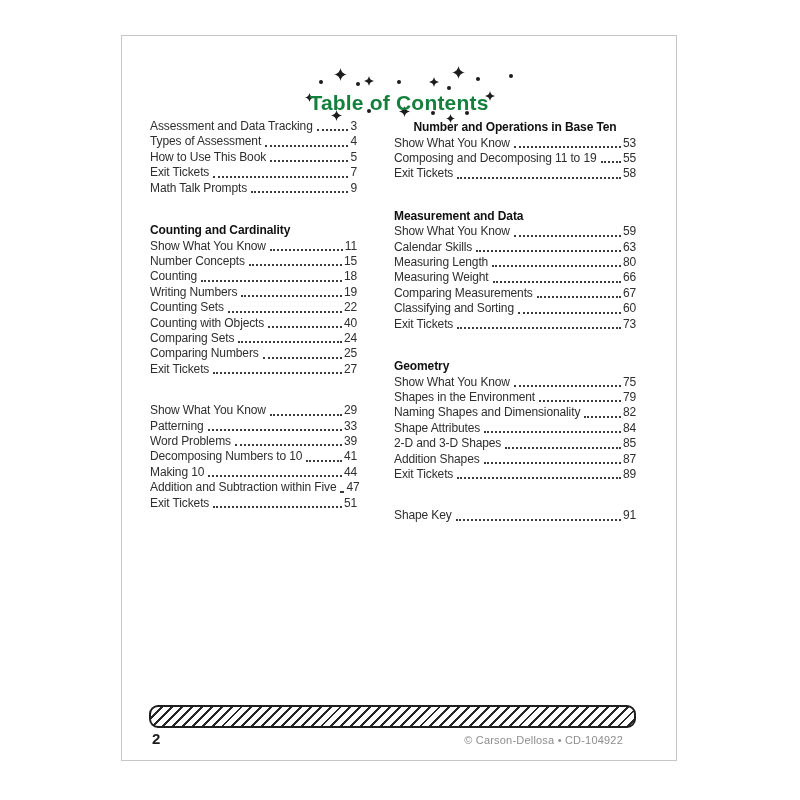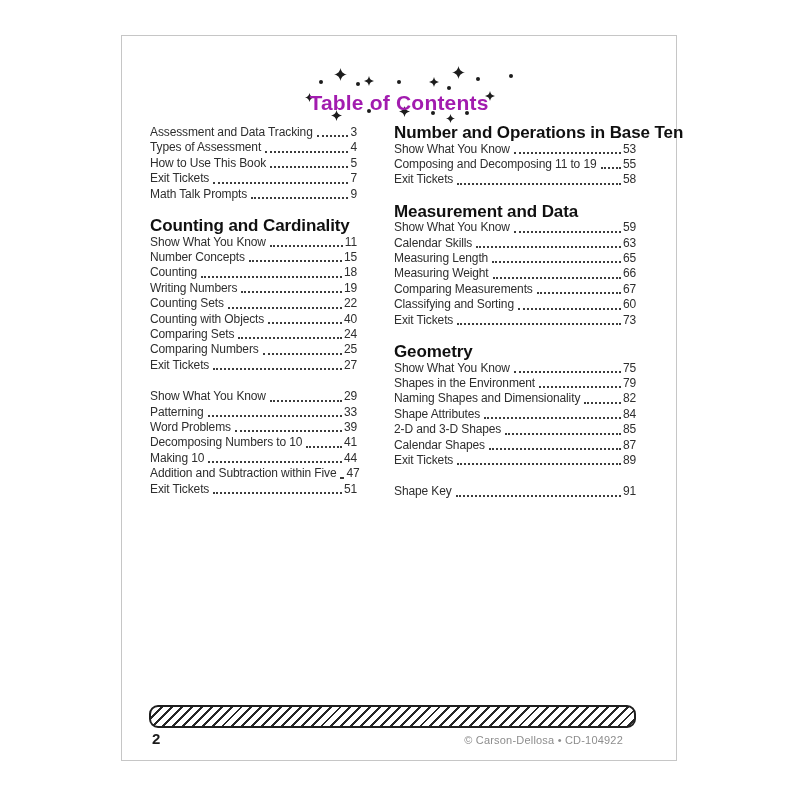--- a/index.html
+++ b/index.html
@@ -8,34 +8,34 @@
 
   .page {
     position:absolute; left:121px; top:35px; width:556px; height:726px;
     background:#ffffff; border:1px solid #c6c6c6; box-sizing:border-box;
   }
 
   
   .title-area { position:absolute; left:0; top:0; width:100%; height:100px; }
   .page-title {
     position:absolute; left:0; right:0; top:55px; margin:0; text-align:center;
-    font-size:21px; font-weight:700; color:#a21caf; letter-spacing:0.2px;
+    font-size:21px; font-weight:700; color:#15803d; letter-spacing:0.2px;
   }
   .decor-item { position:absolute; line-height:0; }
   .decor-dot { border-radius:50%; background:#1c1c1c; }
 
   
   .columns { position:absolute; left:28px; top:83px; display:flex; gap:37px; align-items:flex-start; }
   .col-left { width:207px; }
   .col-right { width:242px; }
 
-  .toc-section { margin-top:16px; }
-  .toc-section.first { margin-top:6px;text-align:center; }
+  .toc-section { margin-top:26px; }
+  .toc-section.first { margin-top:0;text-align:center; }
   .toc-heading {
-    margin:0; font-size:17px; font-weight:700; color:#101010;
+    margin:0; font-size:12px; font-weight:700; color:#101010;
     line-height:16.5px; letter-spacing:-0.1px; white-space:nowrap;
   }
   .toc-row { display:flex; line-height:15.4px; font-size:12px; color:#2e2e2e; letter-spacing:-0.12px; }
   .toc-label { white-space:nowrap; }
   .toc-dots {
     flex:1 1 4px; min-width:4px; align-self:flex-end;
     border-bottom:2px dotted #3c3c3c; margin:0 2px 3px 4px;
   }
   .toc-page { white-space:nowrap; }
 
@@ -238,21 +238,21 @@
               <span class="toc-page">59</span>
             </div>
             <div class="toc-row">
               <span class="toc-label">Calendar Skills</span>
               <span class="toc-dots"></span>
               <span class="toc-page">63</span>
             </div>
             <div class="toc-row">
               <span class="toc-label">Measuring Length</span>
               <span class="toc-dots"></span>
-              <span class="toc-page">65</span>
+              <span class="toc-page">80</span>
             </div>
             <div class="toc-row">
               <span class="toc-label">Measuring Weight</span>
               <span class="toc-dots"></span>
               <span class="toc-page">66</span>
             </div>
             <div class="toc-row">
               <span class="toc-label">Comparing Measurements</span>
               <span class="toc-dots"></span>
               <span class="toc-page">67</span>
@@ -289,21 +289,21 @@
               <span class="toc-label">Shape Attributes</span>
               <span class="toc-dots"></span>
               <span class="toc-page">84</span>
             </div>
             <div class="toc-row">
               <span class="toc-label">2-D and 3-D Shapes</span>
               <span class="toc-dots"></span>
               <span class="toc-page">85</span>
             </div>
             <div class="toc-row">
-              <span class="toc-label">Calendar Shapes</span>
+              <span class="toc-label">Addition Shapes</span>
               <span class="toc-dots"></span>
               <span class="toc-page">87</span>
             </div>
             <div class="toc-row">
               <span class="toc-label">Exit Tickets</span>
               <span class="toc-dots"></span>
               <span class="toc-page">89</span>
             </div>
           </div>
           <div class="toc-section">

